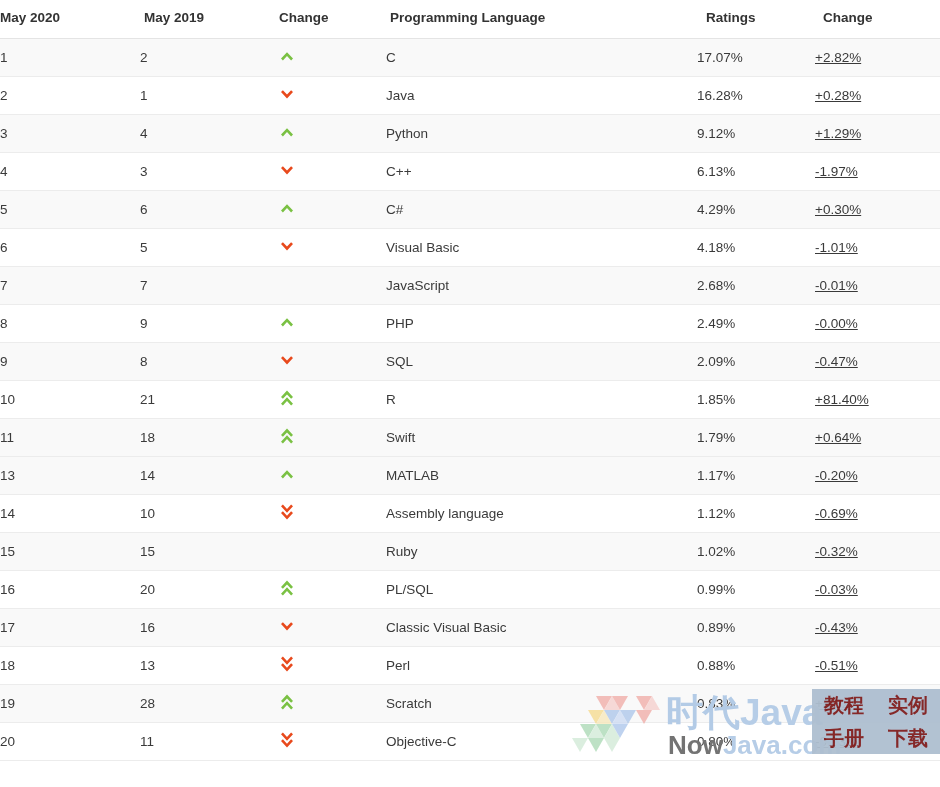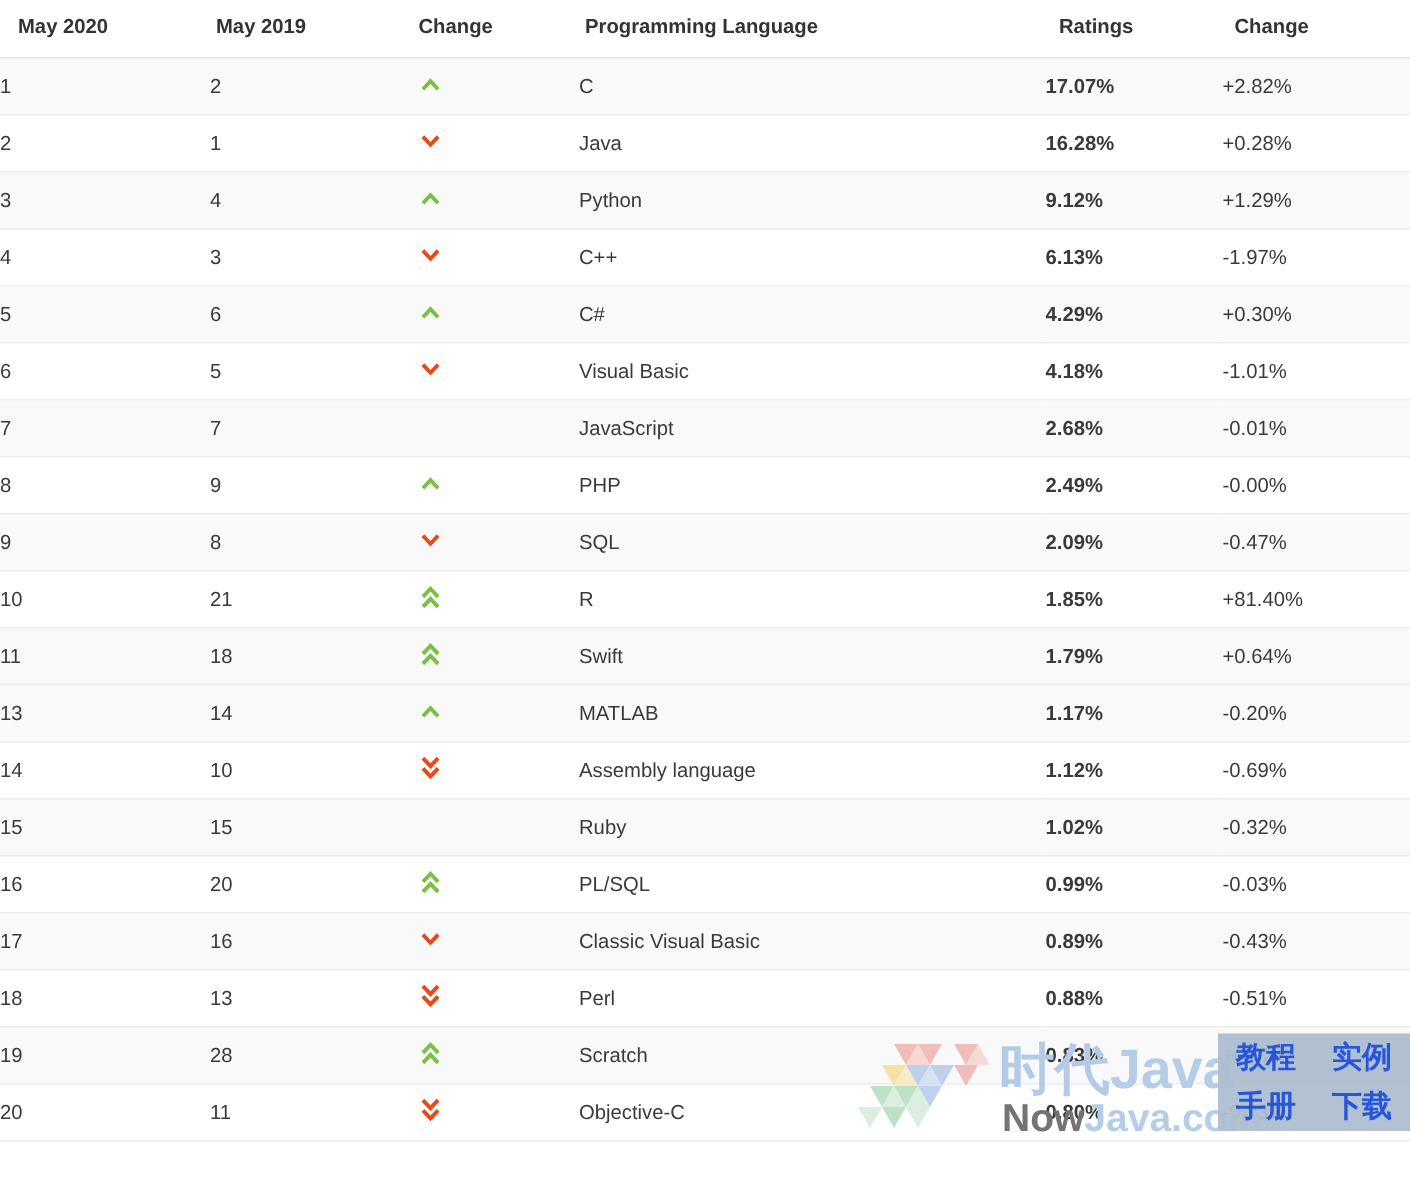--- a/index.html
+++ b/index.html
@@ -33,21 +33,21 @@
   .tiobe-table thead th {
     text-align: left;
     font-weight: bold;
     font-size: 13.5px;
     color: #333333;
     padding: 0 0 13px 0;
     border-bottom: 1px solid #e4e4e4;
     vertical-align: bottom;
     height: 25px;
   }
-  .tiobe-table thead th.th-rank-new { padding-left: 12px; }
+  .tiobe-table thead th.th-rank-new { }
   .tiobe-table thead th.th-rank-old { padding-left: 4px; }
   .tiobe-table thead th.th-change   { padding-left: 3px; }
   .tiobe-table thead th.th-lang     { padding-left: 4px; }
   .tiobe-table thead th.th-ratings  { padding-left: 9px; }
   .tiobe-table thead th.th-delta    { padding-left: 8px; }
 
   .tiobe-table tbody td {
     padding: 0;
     height: 37px;
     border-bottom: 1px solid #ececec;
@@ -56,22 +56,22 @@
     color: #3a3a3a;
     white-space: nowrap;
   }
   .tiobe-table tbody tr.odd td { background: #f9f9f9; }
   .tiobe-table tbody tr.even td { background: #ffffff; }
 
   td.cell-rank-new { padding-left: 12px; }
   td.cell-rank-old { padding-left: 4px; }
   td.cell-change   { padding-left: 3px; }
   td.cell-lang     { padding-left: 4px; }
-  td.cell-ratings  { padding-left: 9px; font-weight: bold; }
-  td.cell-delta    { padding-left: 8px; }
+  td.cell-ratings  { padding-left: 9px; }
+  td.cell-delta    { padding-left: 8px; text-decoration: underline; }
 
   .arrow-wrap {
     display: inline-block;
     width: 22px;
     height: 22px;
     line-height: 0;
   }
   .arrow-wrap svg { display: block; }
 
   
@@ -127,21 +127,21 @@
   .wm-badge-grid {
     position: absolute;
     inset: 0;
     display: grid;
     grid-template-columns: 1fr 1fr;
     grid-template-rows: 1fr 1fr;
     align-items: center;
     justify-items: center;
   }
   .wm-badge-grid span {
-    color: #1d4ed8;
+    color: #7f1d1d;
     font-size: 20px;
     font-weight: bold;
     line-height: 22px;
   }
 </style>
 </head>
 <body>
 
 <table class="tiobe-table">
   <colgroup>

